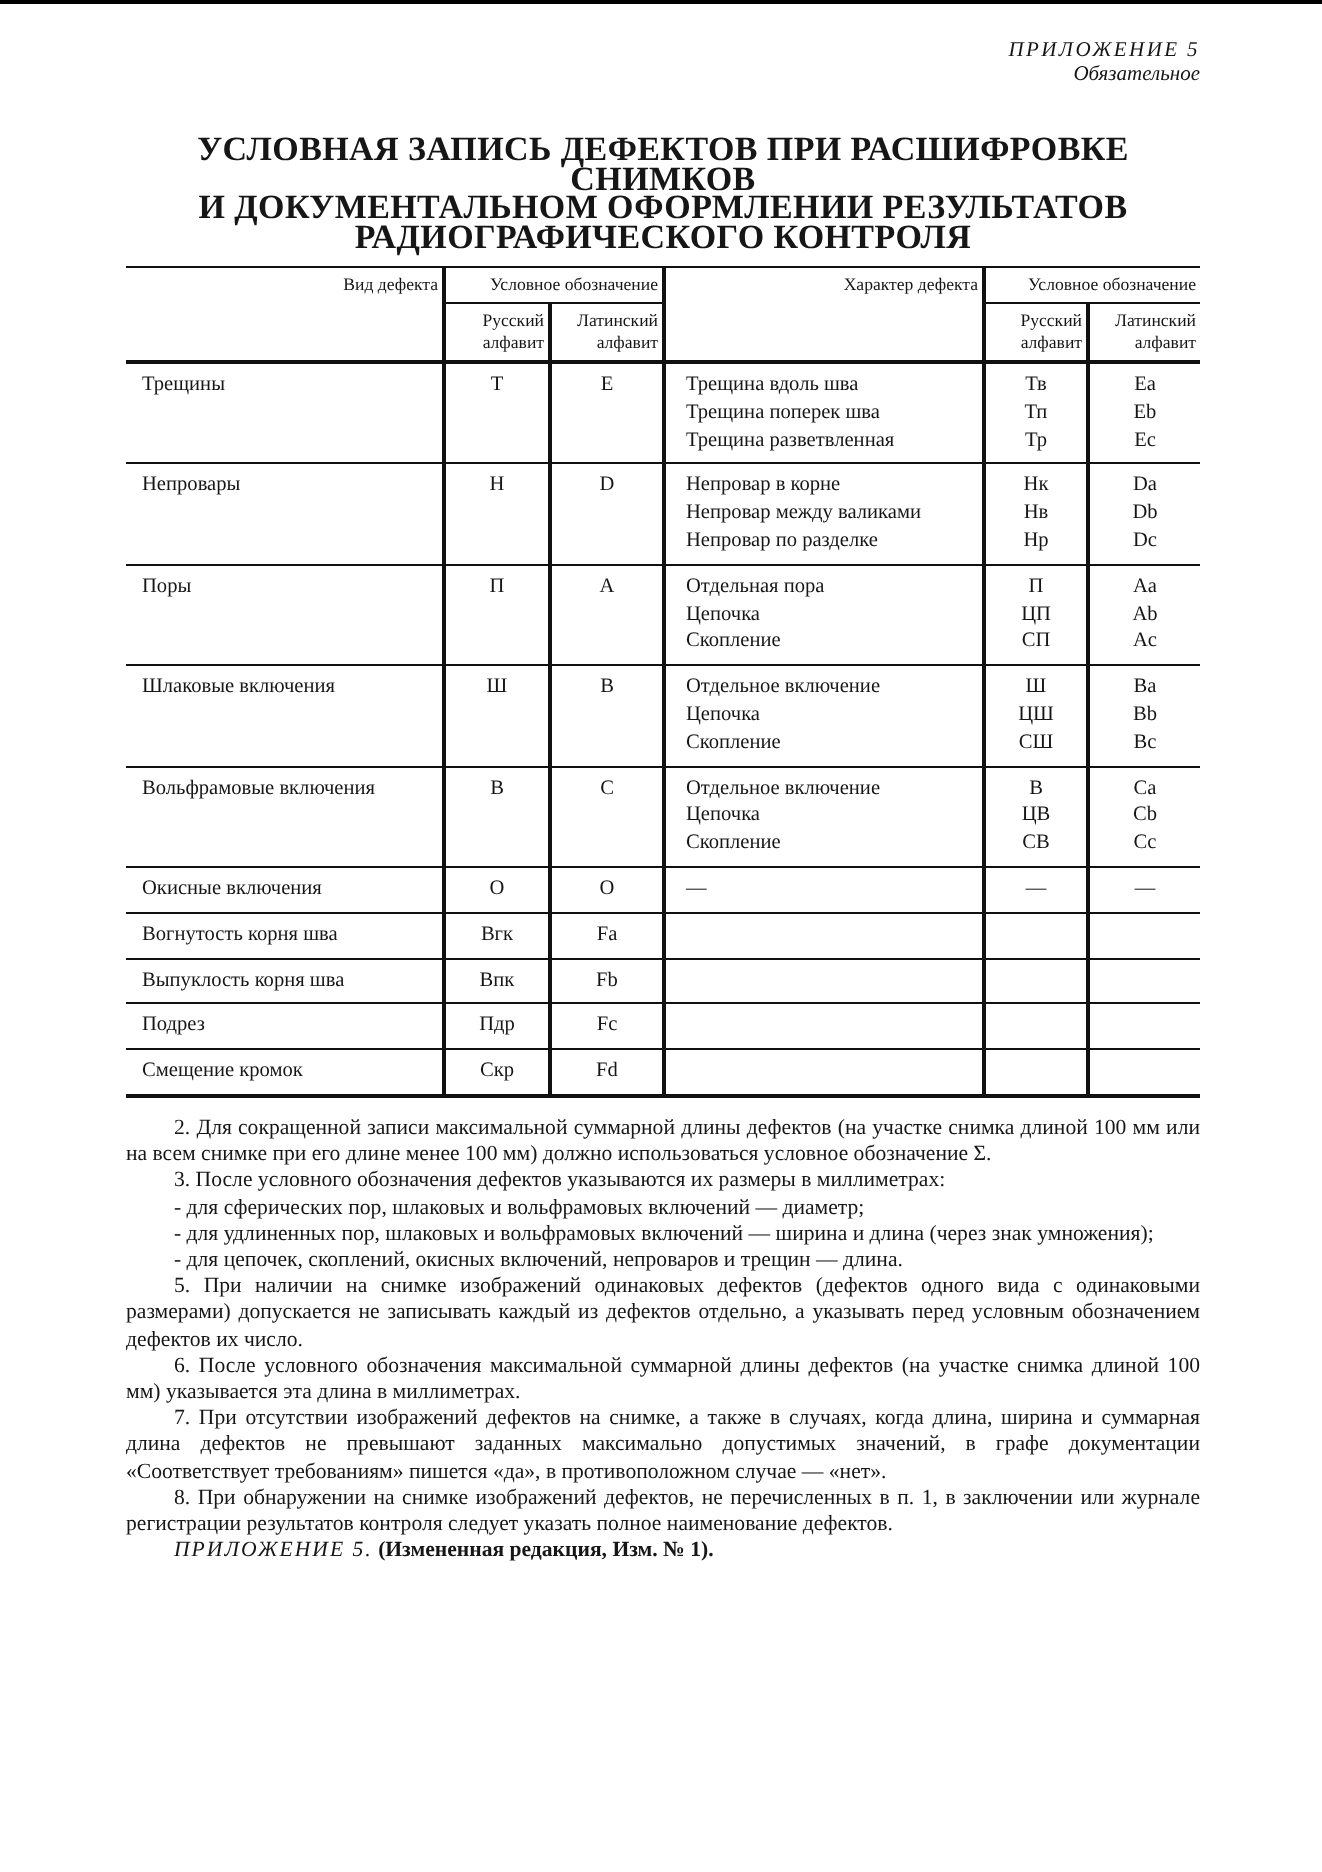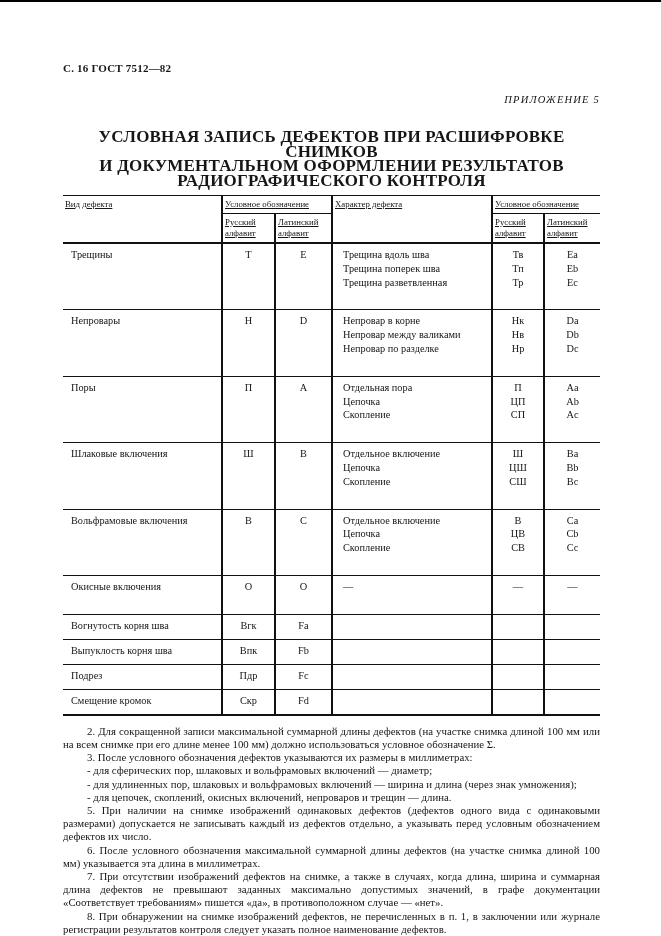--- a/index.html
+++ b/index.html
@@ -63,32 +63,31 @@
     border-left: 2px solid #111;
     border-right: 2px solid #111;
     vertical-align: top;
     font-weight: normal;
   }
   table.defects th:first-child, table.defects td:first-child { border-left: none; }
   table.defects th:last-child, table.defects td:last-child { border-right: none; }
   thead th {
     font-size: 8.8px;
     line-height: 11px;
-    text-align: left;
+    text-align: right;
     vertical-align: middle;
     padding: 3px 2px;
-    text-decoration: underline;
   }
   thead tr.h1 th { border-bottom: 1.5px solid #111; }
   thead tr.h1 th.sp { border-bottom: none; }
   thead { border-bottom: 2.5px solid #111; }
   tbody tr { border-top: 1.5px solid #111; }
   tbody tr:first-child { border-top: none; }
   td.c-type { padding: 4px 4px 4px 8px; font-family: Liberation Serif, serif; }
-  td.c-char { padding: 4px 4px 20px 10px; }
+  td.c-char { padding: 4px 4px 4px 10px; }
   td.c-sym  { padding: 4px 2px; text-align: center; }
   td .ln { line-height: 13.8px; }
   .col1 { width: 159px; }
   .col2 { width: 53px; }
   .col3 { width: 57px; }
   .col4 { width: 160px; }
   .col5 { width: 52px; }
   .col6 { width: 56px; }
 
   .paras { margin-top: 9px; }
@@ -101,24 +100,24 @@
   .appendix-ref { font-style: italic; letter-spacing: 1px; }
   .amendment { font-weight: bold; }
 </style>
 </head>
 <body>
 
 <div class="scan-top-line"></div>
 
 <div class="content">
 
-  <div class="page-header">С. 16 ГОСТ 7512—82</div>
 
   <div class="annex-block">
     <div class="annex-label">ПРИЛОЖЕНИЕ 5</div>
+    <div class="annex-type">Обязательное</div>
   </div>
 
   <div class="doc-title">
     <div>УСЛОВНАЯ ЗАПИСЬ ДЕФЕКТОВ ПРИ РАСШИФРОВКЕ СНИМКОВ</div>
     <div>И ДОКУМЕНТАЛЬНОМ ОФОРМЛЕНИИ РЕЗУЛЬТАТОВ</div>
     <div>РАДИОГРАФИЧЕСКОГО КОНТРОЛЯ</div>
   </div>
 
 
   <table class="defects">

